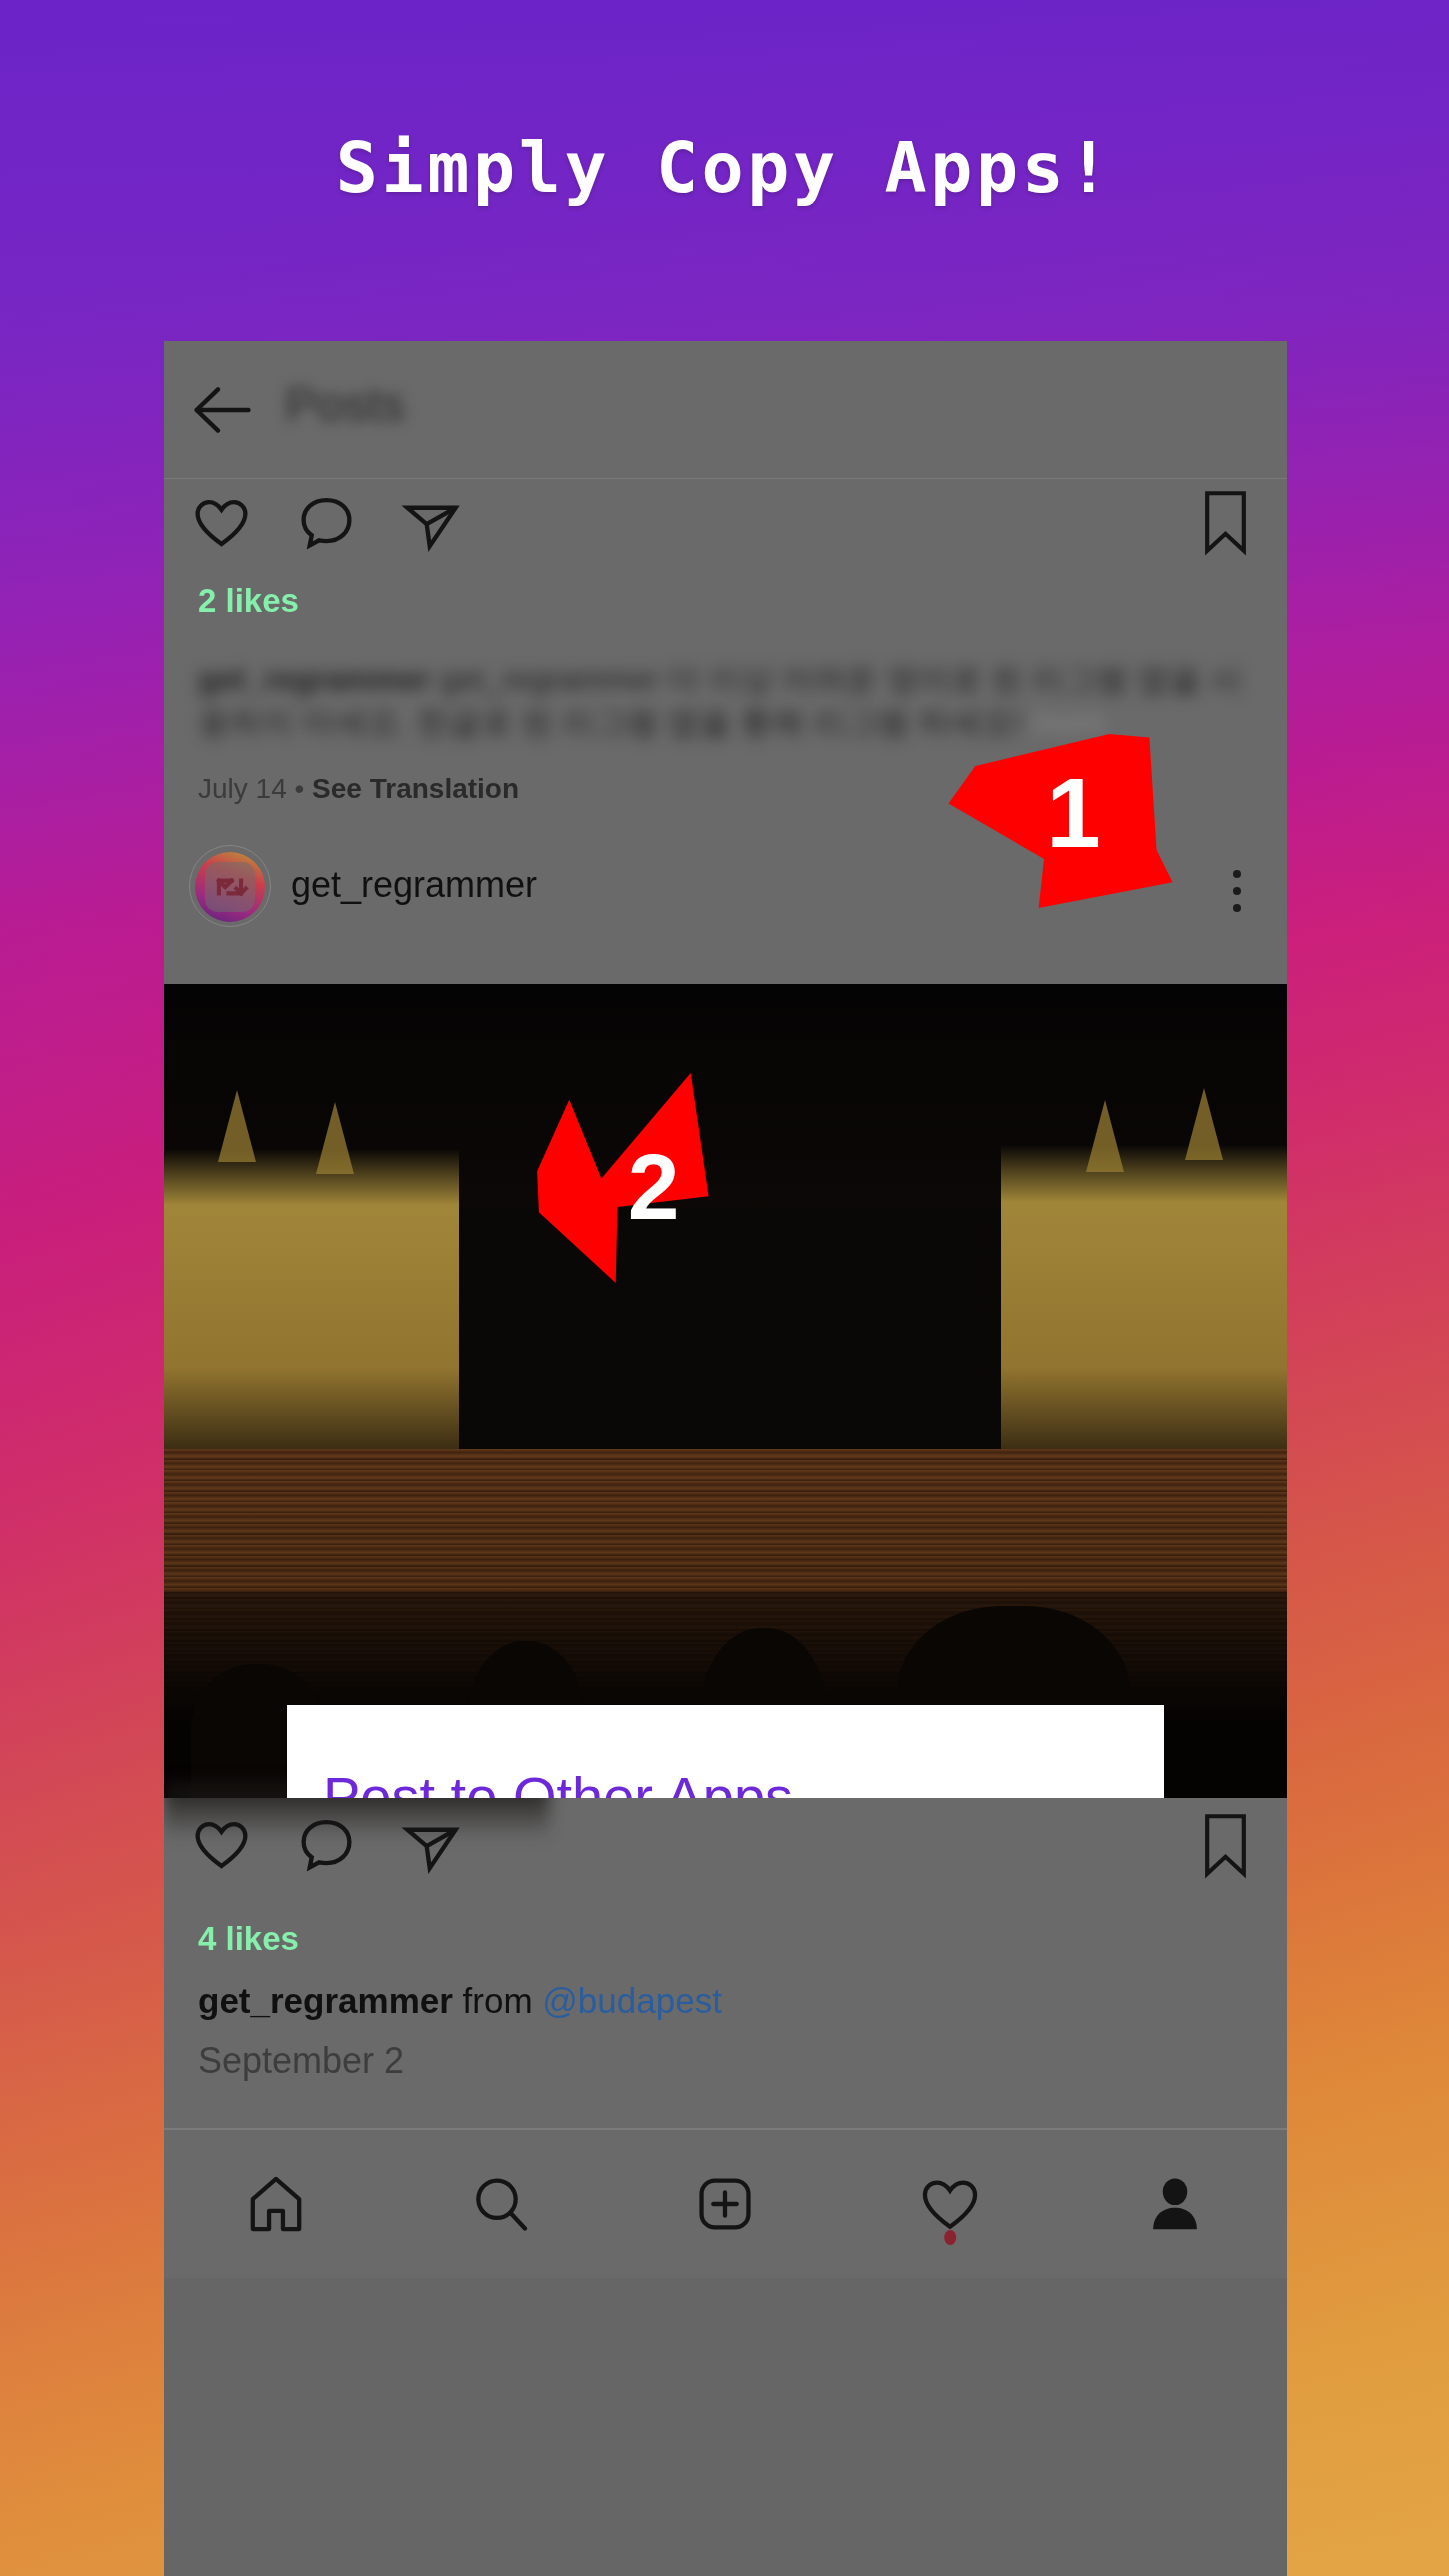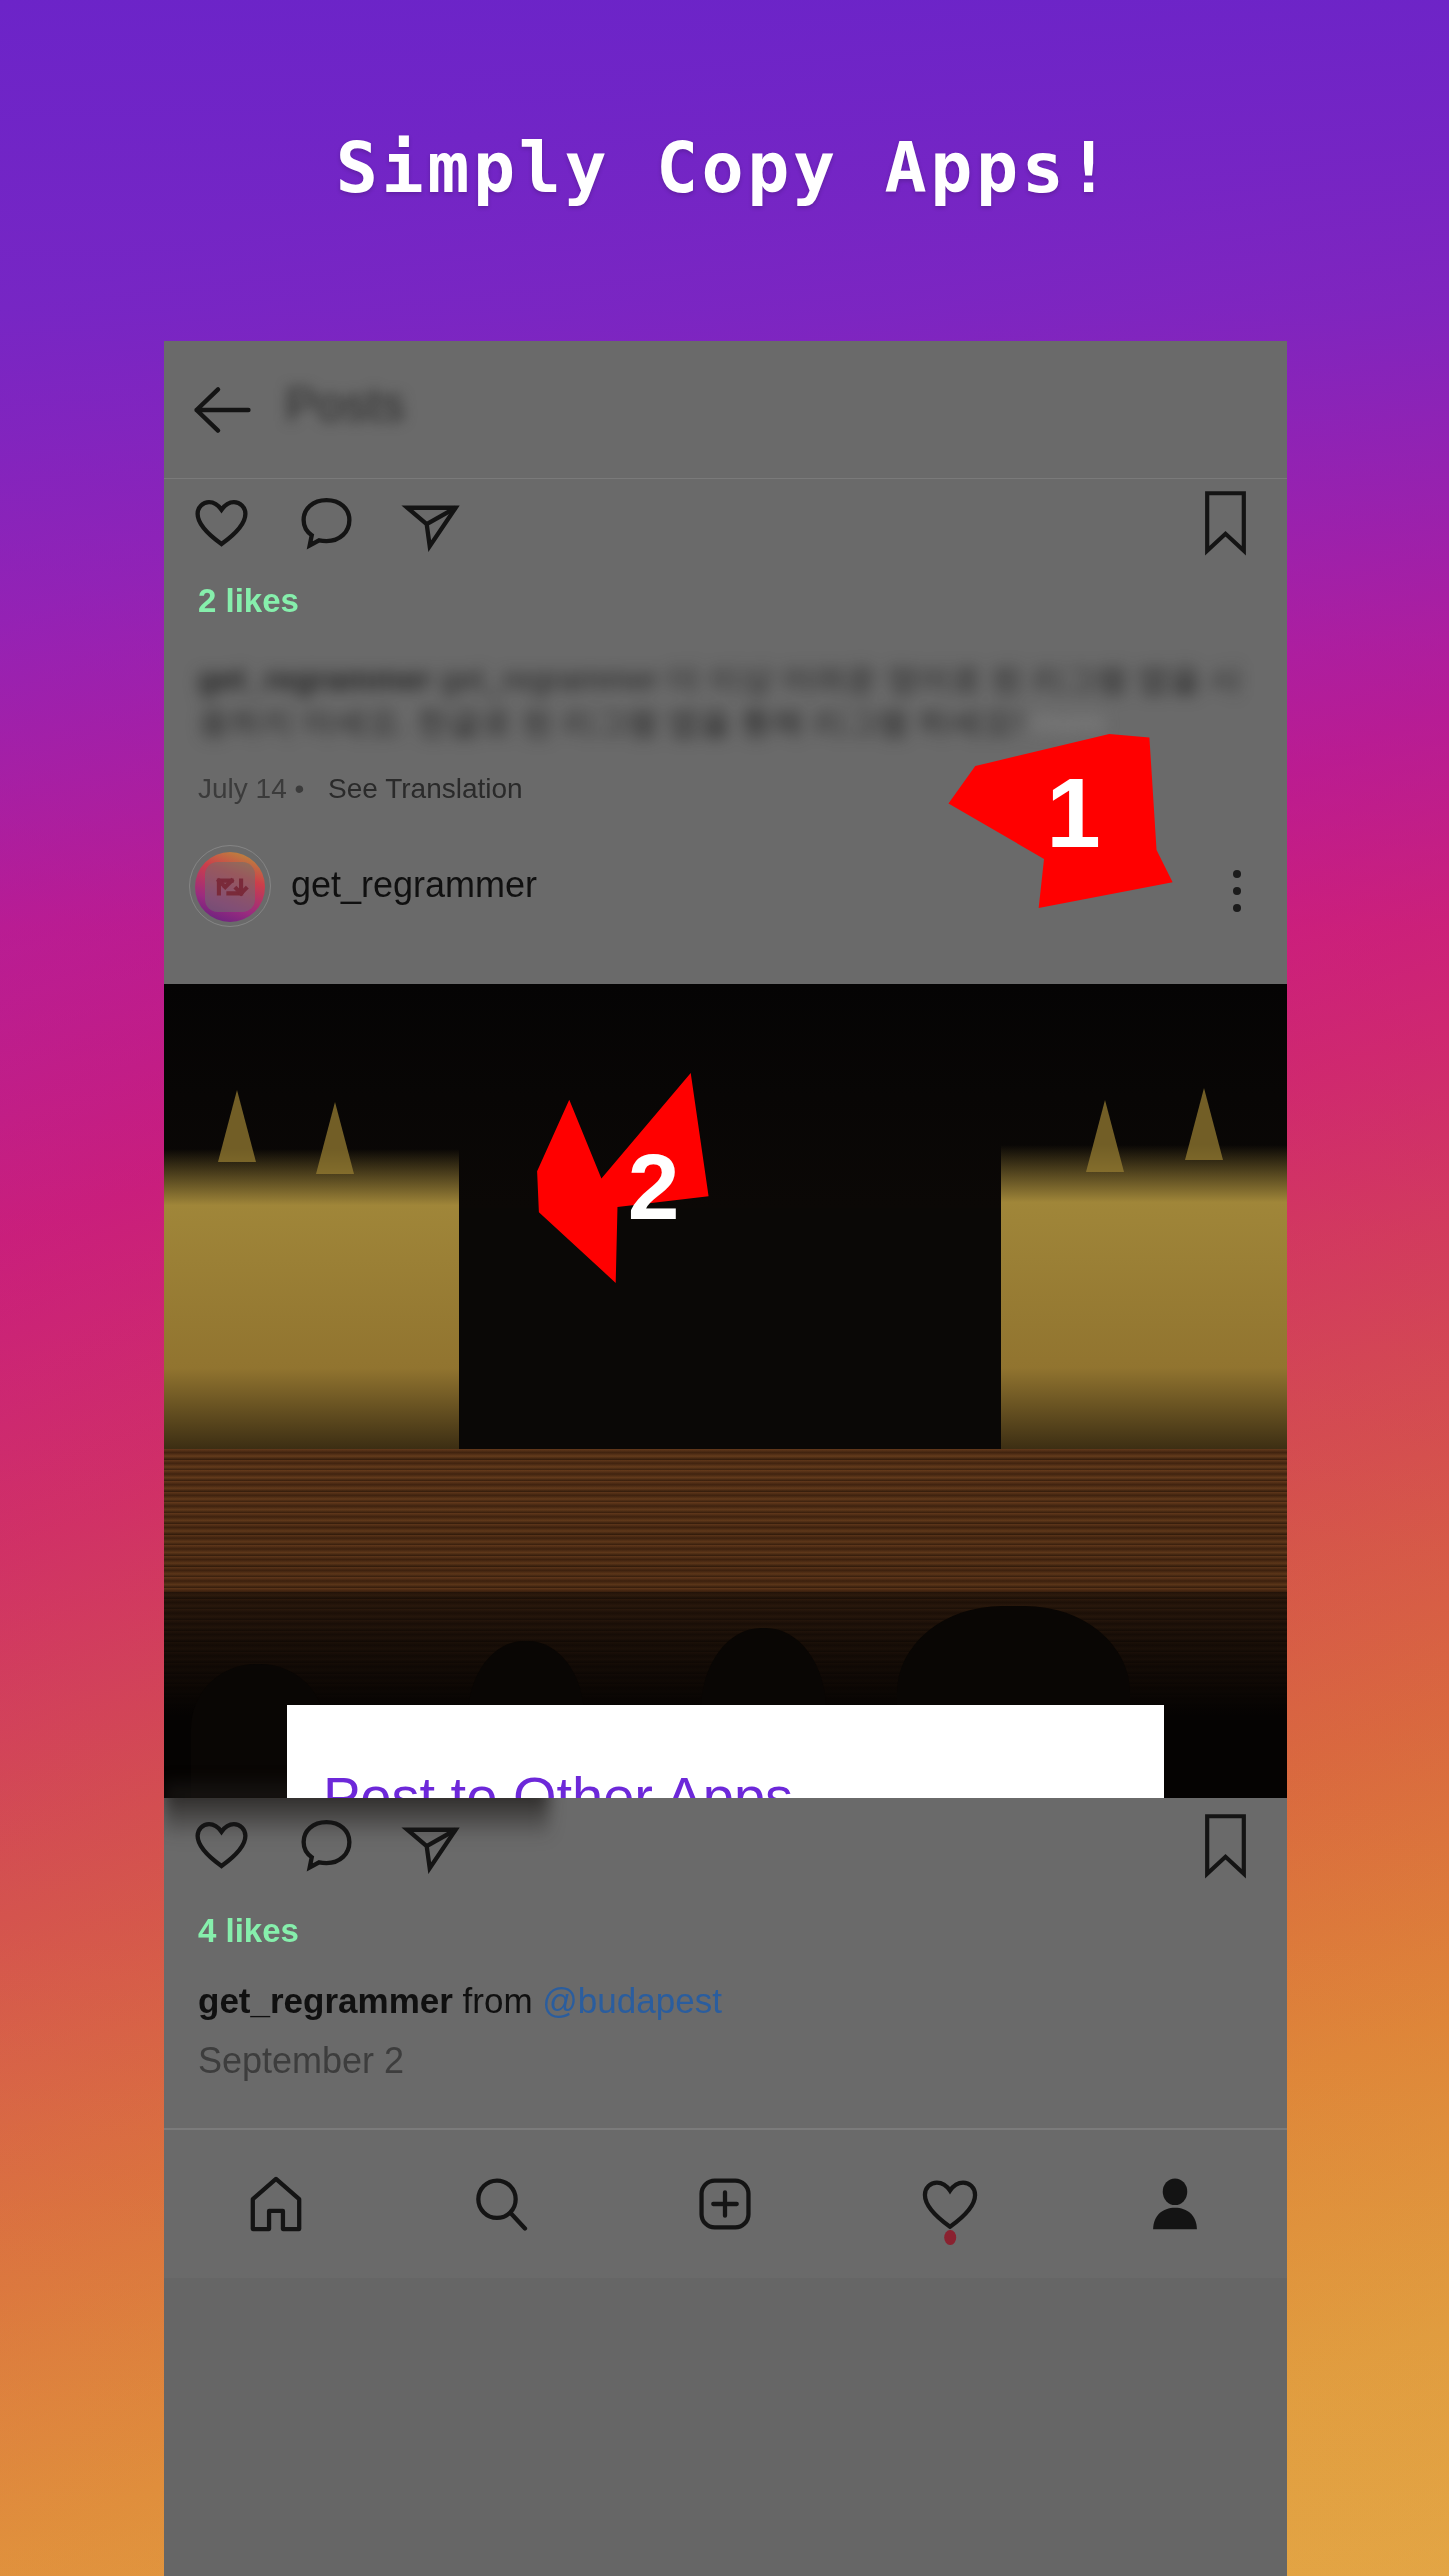--- a/index.html
+++ b/index.html
@@ -107,21 +107,21 @@
     filter:blur(7.2px);
     font-family:"Liberation Sans",sans-serif;
   }
   #caption .uname { font-weight:bold; }
   #caption .more { color:#888; }
   #dateline1 {
     position:absolute; left:34px; top:196px;
     font-size:28px; color:#3b3b3b;
     font-family:"Liberation Sans",sans-serif;
   }
-  #dateline1 .tr { color:#2a2a2a; font-weight:normal;margin-left:16px; }
+  #dateline1 .tr { color:#2a2a2a; font-weight:bold; }
 
   
   #author1 { position:absolute; left:0; top:255px; width:100%; height:114px; }
   #avatar {
     position:absolute; left:31px; top:19.7px;
     width:70px; height:70px; border-radius:50%;
     background:linear-gradient(200deg,#b79a3a 0%,#cc3f4a 35%,#9b2b7f 70%,#5b2080 100%);
     display:flex; align-items:center; justify-content:center;
   }
   #avatar .inner {
@@ -200,21 +200,21 @@
     font-family:"Liberation Sans",sans-serif;
     padding-left:36px;
     height:106px; line-height:106px;
     white-space:nowrap;
   }
   .mi.m0 { margin-top:9px; }
 
   
   #actions2 { position:relative; height:106px; background:#6a6a6a; }
   #meta2 { position:relative; height:224px; background:#6a6a6a; }
-  #meta2 .likes { top:8px; }
+  #meta2 .likes { top:16px; }
   #cap2 {
     position:absolute; left:34px; top:77px;
     font-size:35px; color:#101010;
     font-family:"Liberation Sans",sans-serif;
   }
   #cap2 .b { font-weight:bold; }
   #cap2 .blue { color:#2a5d9e; }
   #dateline2 {
     position:absolute; left:34px; top:136px;
     font-size:36px; color:#3d3d3d;

